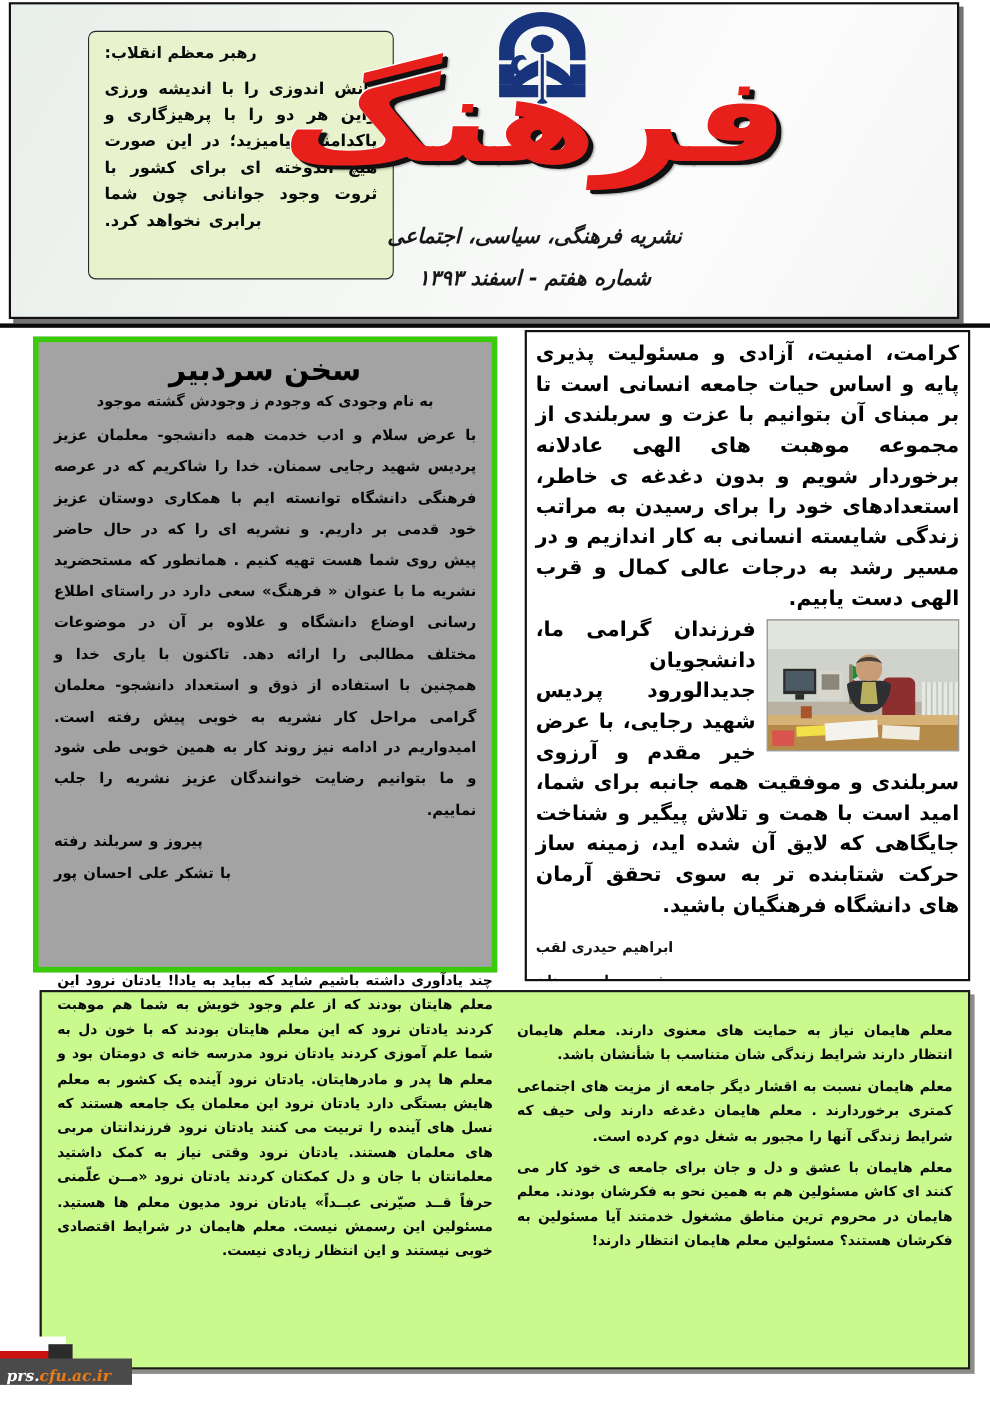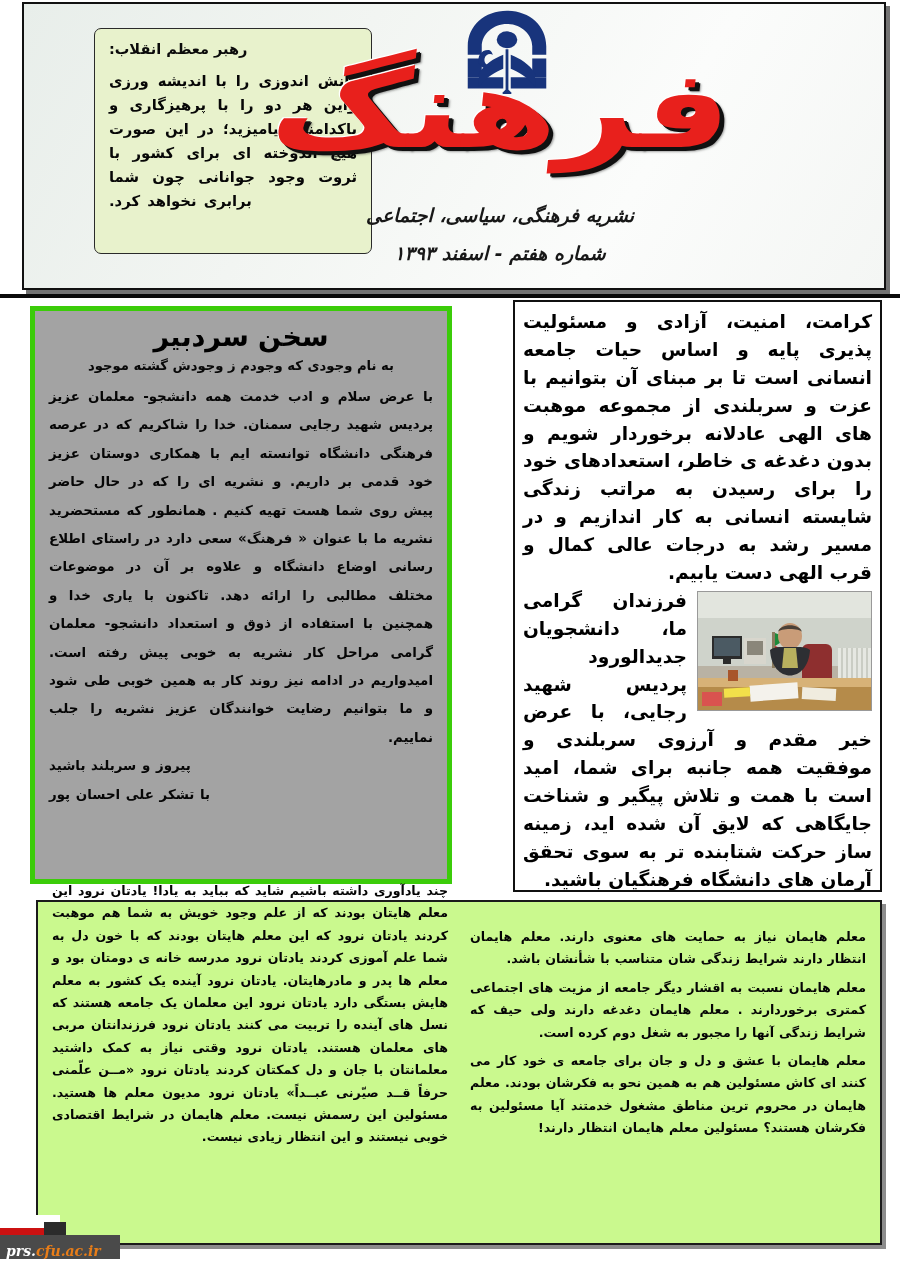--- a/index.html
+++ b/index.html
@@ -13,21 +13,21 @@
     height: 1274px;
     position: relative;
     overflow: hidden;
     font-family: "DejaVu Sans", "Liberation Sans", sans-serif;
     direction: rtl;
   }
 
   
   .masthead {
     position: absolute;
-    left: 22px;
+    left: 8px;
     top: 2px;
     width: 864px;
     height: 288px;
     background: linear-gradient(120deg, #e8eeea 0%, #f2f5f2 35%, #fbfcfb 70%, #f4f6f4 100%);
     border: 2.5px solid #111;
     box-shadow: 4px 4px 0 rgba(0,0,0,0.55);
     box-sizing: border-box;
   }
 
   .quote-box {
@@ -171,21 +171,21 @@
   .editorial-body p.sig {
     text-align: left;
     text-align-last: left;
   }
 
   
   .main-article {
     position: absolute;
     right: 18px;
     top: 300px;
-    width: 369px;
+    width: 405px;
     height: 592px;
     border: 2px solid #101010;
     background: #ffffff;
     box-sizing: border-box;
     padding: 6px 8px 4px 8px;
     direction: rtl;
     overflow: hidden;
   }
   .main-article p {
     font-size: 18.6px;
@@ -345,21 +345,21 @@
   <div class="subtitle-2">شماره هفتم - اسفند ۱۳۹۳</div>
 </div>
 
 <div class="header-rule"></div>
 
 <div class="editorial">
   <div class="editorial-title">سخن سردبیر</div>
   <div class="editorial-lead">به نام وجودی که وجودم ز وجودش گشته موجود</div>
   <div class="editorial-body">
     <p>با عرض سلام و ادب خدمت همه دانشجو- معلمان عزیز پردیس شهید رجایی سمنان. خدا را شاکریم که در عرصه فرهنگی دانشگاه توانسته ایم با همکاری دوستان عزیز خود قدمی بر داریم. و نشریه ای را که در حال حاضر پیش روی شما هست تهیه کنیم . همانطور که مستحضرید نشریه ما با عنوان « فرهنگ» سعی دارد در راستای اطلاع رسانی اوضاع دانشگاه و علاوه بر آن در موضوعات مختلف مطالبی را ارائه دهد. تاکنون با یاری خدا و همچنین با استفاده از ذوق و استعداد دانشجو- معلمان گرامی مراحل کار نشریه به خوبی پیش رفته است. امیدواریم در ادامه نیز روند کار به همین خوبی طی شود و ما بتوانیم رضایت خوانندگان عزیز نشریه را جلب نماییم.</p>
-    <p class="sig">پیروز و سربلند باشید</p>
+    <p class="sig">پیروز و سربلند رفته</p>
     <p class="sig">با تشکر علی احسان پور</p>
   </div>
 </div>
 
 <div class="main-article">
   <p>کرامت، امنیت، آزادی و مسئولیت پذیری پایه و اساس حیات جامعه انسانی است تا بر مبنای آن بتوانیم با عزت و سربلندی از مجموعه موهبت های الهی عادلانه برخوردار شویم و بدون دغدغه ی خاطر، استعدادهای خود را برای رسیدن به مراتب زندگی شایسته انسانی به کار اندازیم و در مسیر رشد به درجات عالی کمال و قرب الهی دست یابیم.</p>
 
   <div class="article-figure">
     <svg viewBox="0 0 173 118" width="173" height="118" preserveAspectRatio="none" aria-hidden="true">
 

